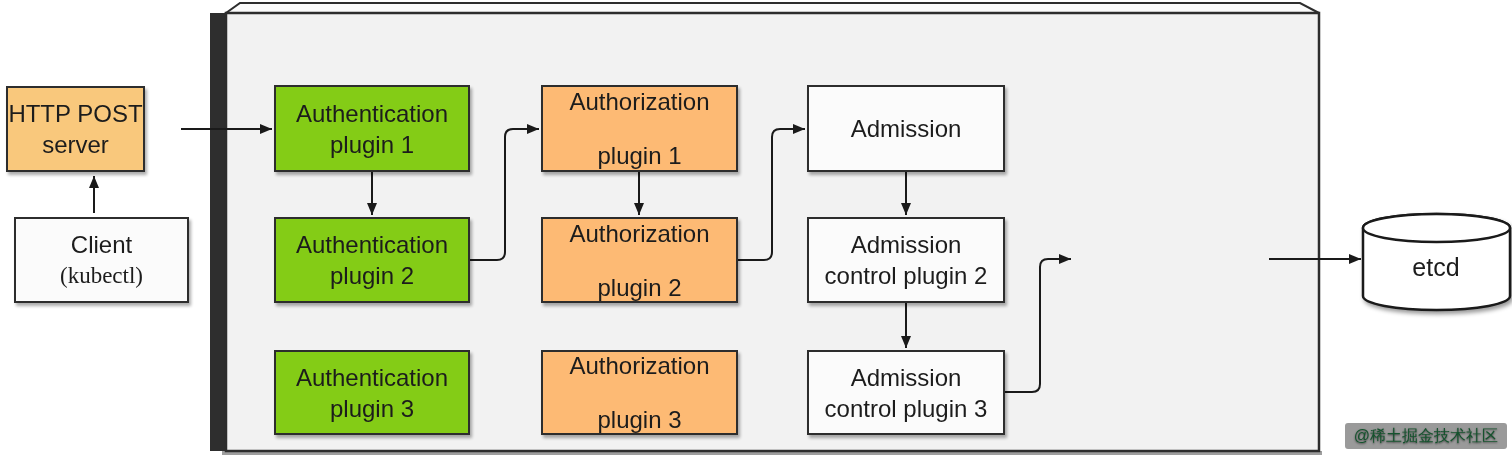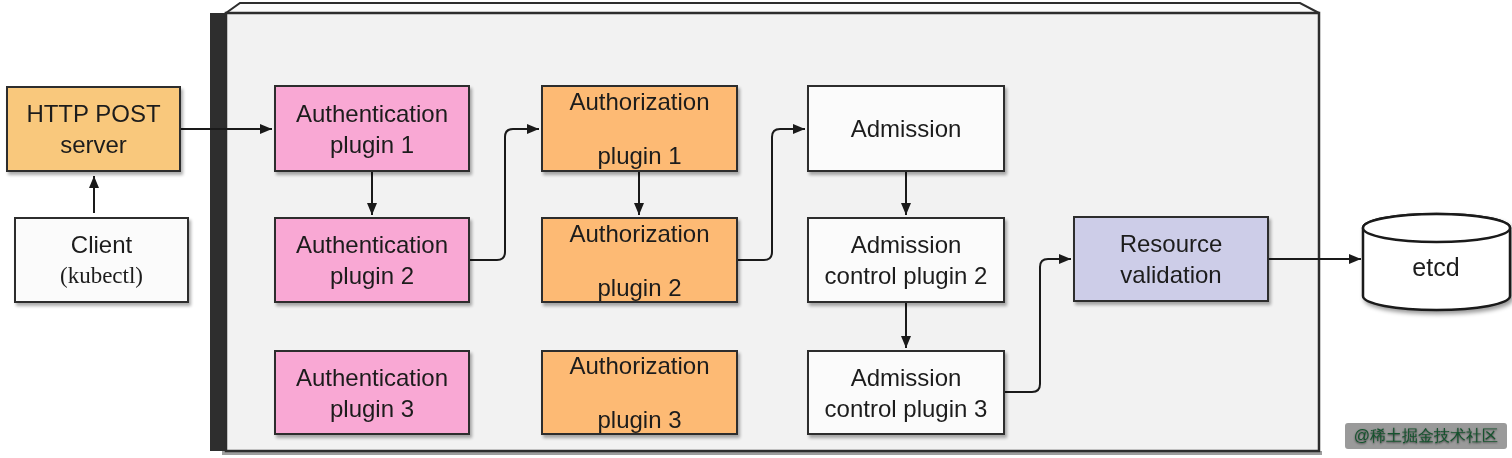--- a/index.html
+++ b/index.html
@@ -17,21 +17,21 @@
     display:flex;flex-direction:column;
     align-items:center;justify-content:center;
     border:2px solid #2d2d2d;
     text-align:center;
     font-size:24px;line-height:31px;
     color:#1c1c1c;
     box-shadow:2px 3px 3px rgba(0,0,0,0.32);
     z-index:2;
   }
   .fill-orange{background:#f9c87c;}
-  .fill-blue{background:#f9a8d4;}
+  .fill-blue{background:#84cc16;}
   .fill-green{background:#fdba74;gap:23px;}
   .fill-white{background:#fbfbfb;}
   .fill-purple{background:#cdcde8;}
   .mono{font-family:Liberation Serif, serif;font-size:23px;}
   .api-title{
     position:absolute;left:226px;top:31px;width:1093px;
     text-align:center;font-size:26px;color:#2b2b2b;z-index:2;
   }
   .watermark{
     position:absolute;right:5px;bottom:9px;z-index:5;
@@ -77,21 +77,21 @@
       <path d="M639,172 L639,215" marker-end="url(#arrow)"></path>
       <path d="M738,260 L764,260 Q772,260 772,252 L772,137 Q772,129 780,129 L805,129" marker-end="url(#arrow)"></path>
       <path d="M906,172 L906,215" marker-end="url(#arrow)"></path>
       <path d="M906,303 L906,348" marker-end="url(#arrow)"></path>
       <path d="M1005,392 L1032,392 Q1040,392 1040,384 L1040,267 Q1040,259 1048,259 L1071,259" marker-end="url(#arrow)"></path>
       <path d="M1269,259 L1361,259" marker-end="url(#arrow)"></path>
     </g>
   </svg>
 
 
-  <div class="node fill-orange" style="left:6px;top:86px;width:175px;height:86px;">
+  <div class="node fill-orange" style="left:6px;top:86px;width:139px;height:86px;">
     <span>HTTP POST</span>
     <span>server</span>
   </div>
 
   <div class="node fill-white" style="left:14px;top:217px;width:175px;height:86px;">
     <span>Client</span>
     <span class="mono">(kubectl)</span>
   </div>
 
   <div class="node fill-blue" style="left:274px;top:85px;width:196px;height:87px;">
@@ -125,20 +125,16 @@
   </div>
   <div class="node fill-white" style="left:807px;top:217px;width:198px;height:86px;">
     <span>Admission</span>
     <span>control plugin 2</span>
   </div>
   <div class="node fill-white" style="left:807px;top:350px;width:198px;height:85px;">
     <span>Admission</span>
     <span>control plugin 3</span>
   </div>
 
-  <div class="node fill-purple" style="left:1073px;top:216px;width:196px;height:86px;">
-    <span>Resource</span>
-    <span>validation</span>
-  </div>
 
   <div class="watermark">@稀土掘金技术社区</div>
 
 </div>
 
 </body></html>

